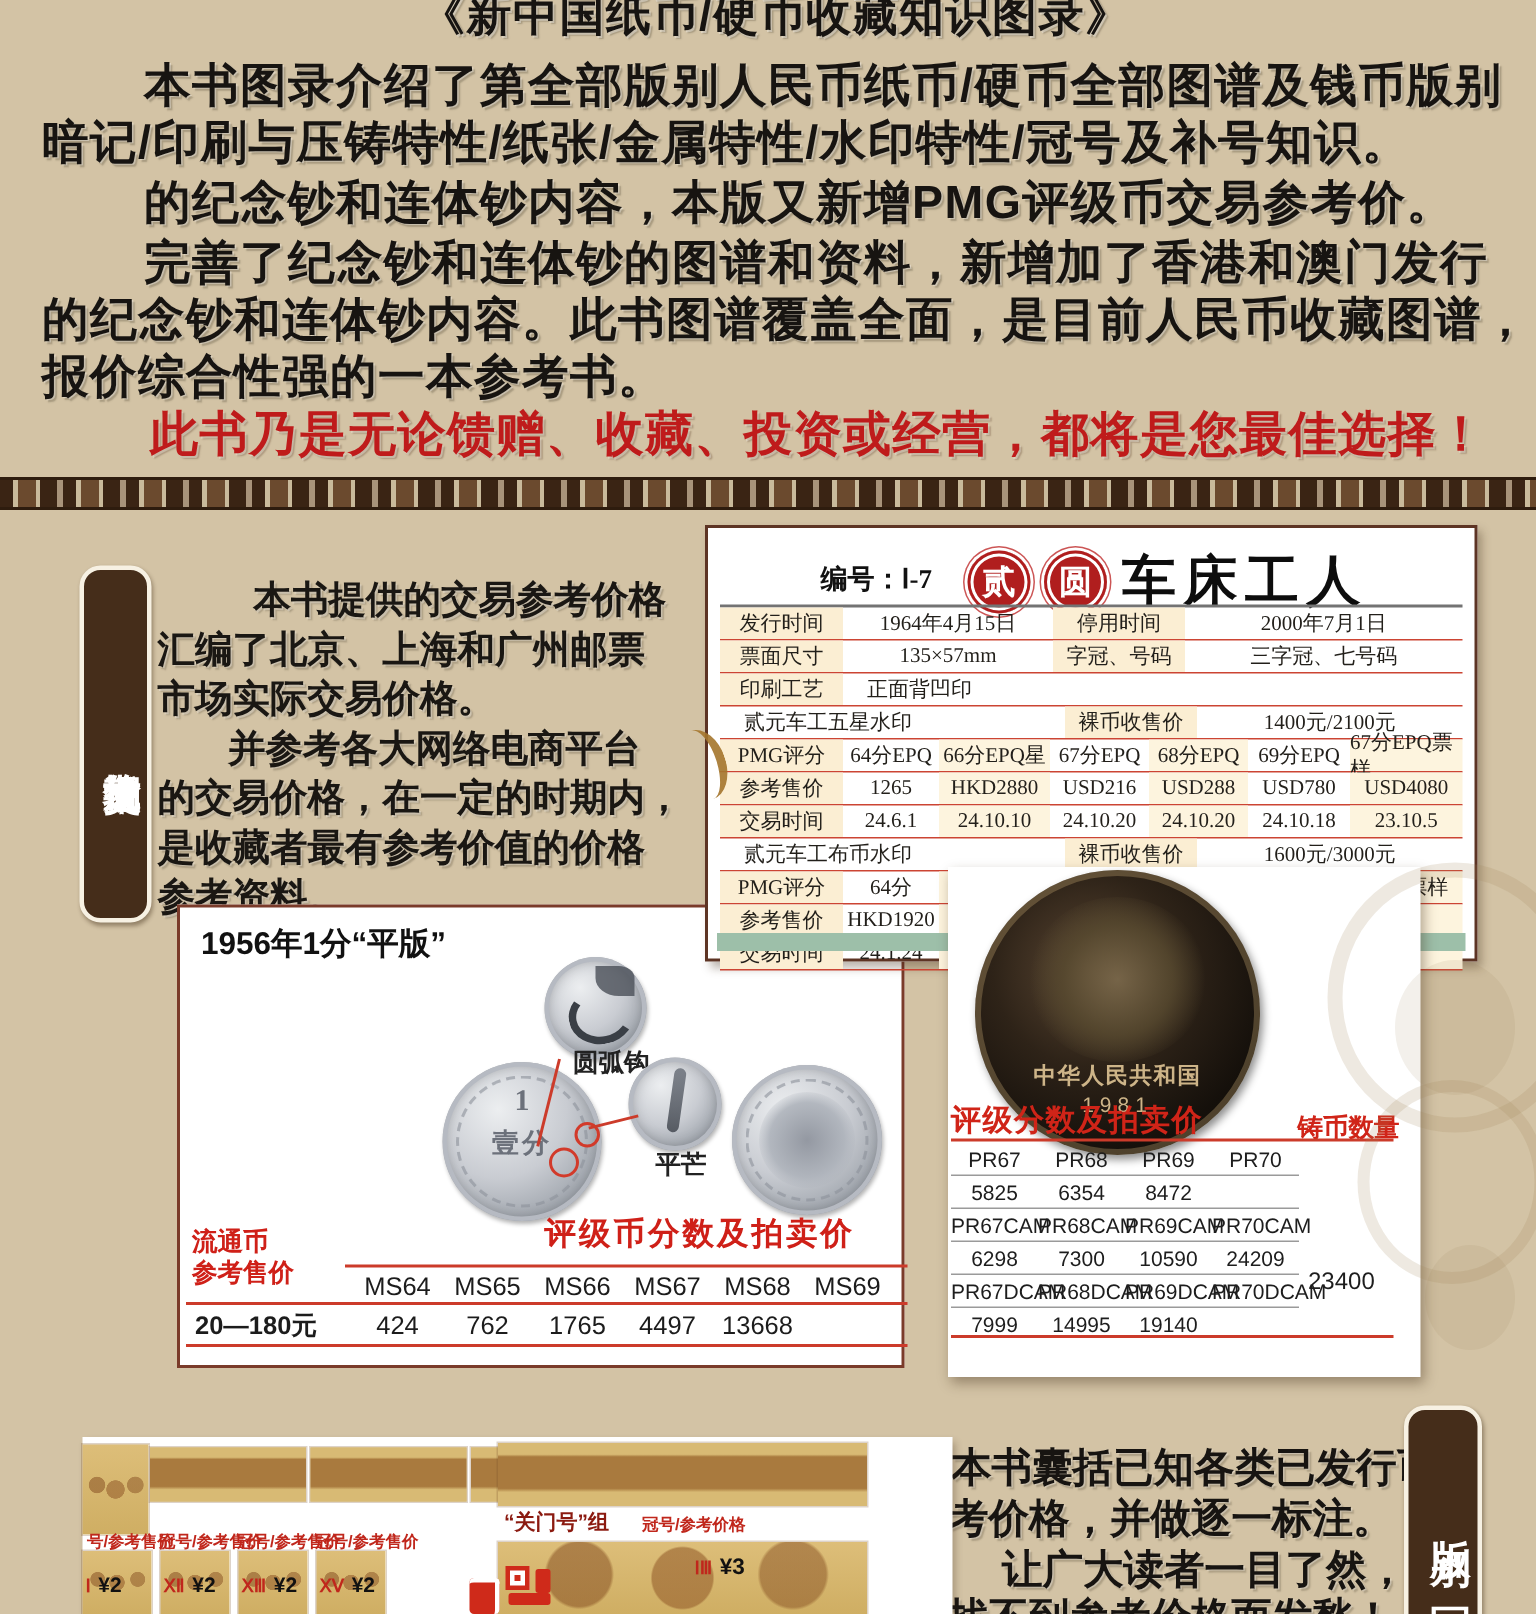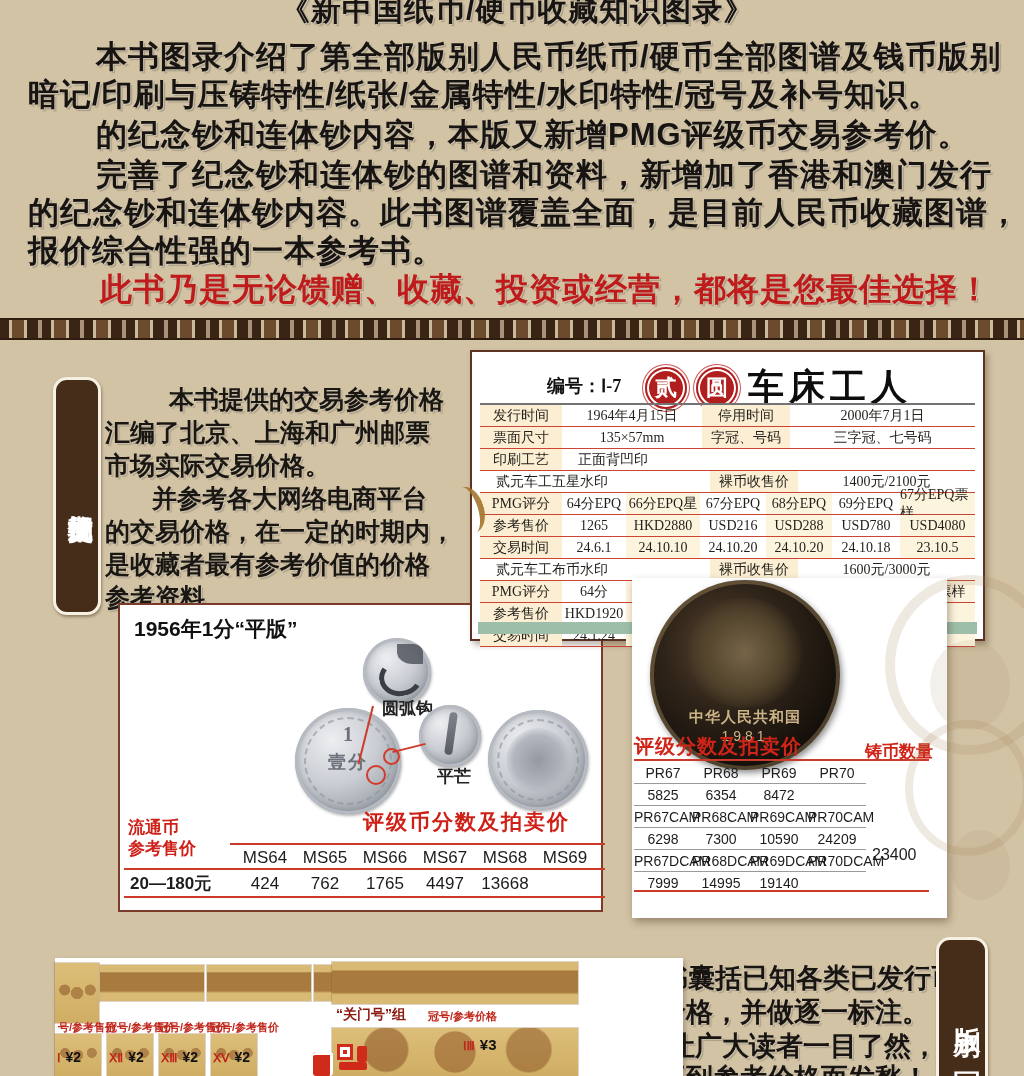--- a/index.html
+++ b/index.html
@@ -17,21 +17,21 @@
   
   .vbadge{position:absolute;background:#452d1a;border:3px solid #f7f1e3;border-radius:14px;
         color:#fff;font-weight:bold;writing-mode:vertical-rl;text-orientation:upright;
         text-align:center;box-shadow:1px 2px 3px rgba(50,30,10,.4);}
   
   .panel{position:absolute;background:#fff;}
   #bp{left:470px;top:350px;width:511px;height:287px;border:2px solid #5d3424;z-index:2;
       box-shadow:3px 4px 6px rgba(60,40,20,.35);}
   #cp{left:118px;top:603px;width:481px;height:305px;border:2px solid #7a3b2a;z-index:1;}
   #mp{left:632px;top:578px;width:315px;height:340px;z-index:4;box-shadow:2px 4px 8px rgba(60,40,20,.4);}
-  #collage{left:55px;top:958px;width:580px;height:118px;z-index:1;box-shadow:2px 3px 5px rgba(60,40,20,.3);padding-left:48px;}
+  #collage{left:55px;top:958px;width:580px;height:118px;z-index:1;box-shadow:2px 3px 5px rgba(60,40,20,.3);}
   
   .bp-head{position:absolute;left:0;top:8px;width:100%;height:42px;}
   .bp-code{position:absolute;left:75px;top:14px;font:bold 18px "Liberation Serif",serif;color:#111;}
   .seal{position:absolute;top:7px;width:42px;height:42px;border-radius:50%;background:#b01e1e;
         color:#fff;display:flex;align-items:center;justify-content:center;
         font:bold 22px "Liberation Serif",serif;
         box-shadow:inset 0 0 0 2px #b01e1e,inset 0 0 0 4px #fff,0 0 0 2px #fff,0 0 0 3px #c55;}
   .bp-title{position:absolute;left:276px;top:3px;font:bold 36px "Liberation Serif",serif;
         letter-spacing:5px;color:#0d0d0d;}
   .bp-table{position:absolute;left:8px;top:51px;width:495px;border-top:2px solid #737373;}

